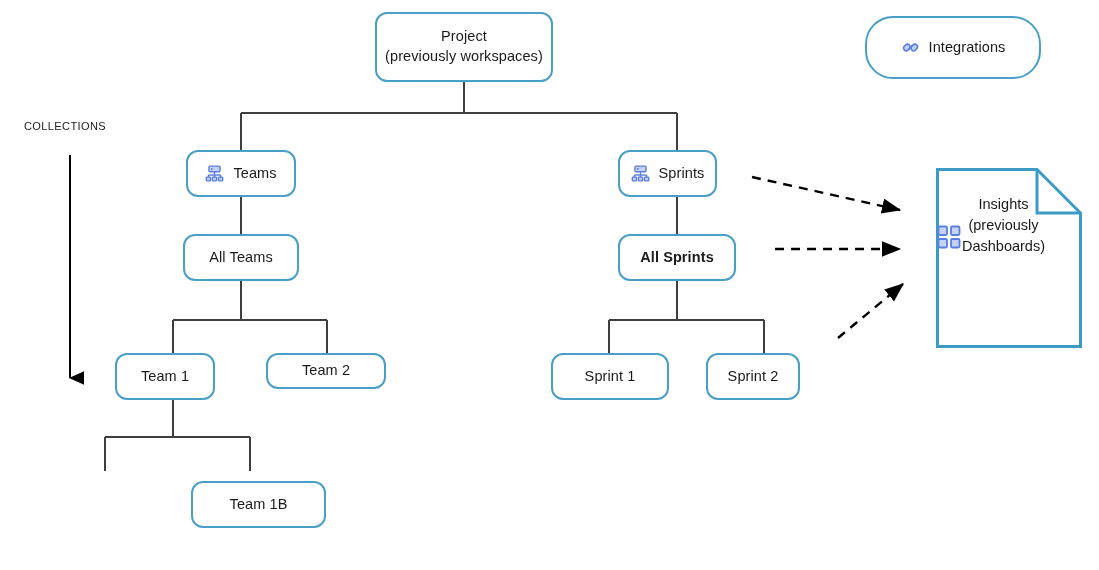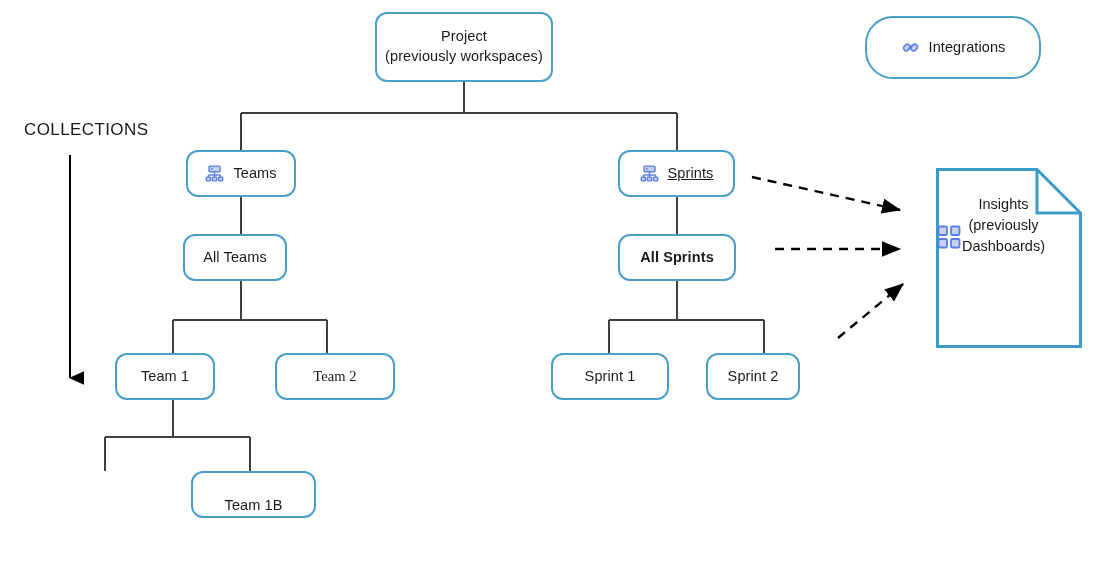--- a/index.html
+++ b/index.html
@@ -44,21 +44,21 @@
     gap: 9px;
   }
   .node-label {
     white-space: pre-line;
   }
   .pill {
     border-radius: 28px;
   }
   .section-label {
     position: absolute;
-    font-size: 17px;
+    font-size: 11px;
     color: #1a1a1a;
     letter-spacing: 0.4px;
     white-space: nowrap;
   }
   .doc-node {
     position: absolute;
     display: flex;
     flex-direction: column;
     align-items: center;
     justify-content: flex-start;
@@ -181,63 +181,63 @@
           <line x1="16.4" y1="11.6" x2="16.4" y2="13.8" stroke="#5b7fe0" fill="none"></line>
           <rect x="1.4" y="13.8" width="4.4" height="4" rx="0.8"></rect>
           <rect x="7.8" y="13.8" width="4.4" height="4" rx="0.8"></rect>
           <rect x="14.2" y="13.8" width="4.4" height="4" rx="0.8"></rect>
         </g>
       </svg>
     </span>
     <span class="node-label">Teams</span>
   </div>
 
-  <div class="node with-icon" style="left:618px; top:150px; width:117px; height:47px;text-decoration:underline;">
+  <div class="node with-icon" style="left:618px; top:150px; width:99px; height:47px;">
     <span class="icon">
       <svg width="19" height="19" viewBox="0 0 20 20">
         <g stroke="#5b7fe0" stroke-width="1.5" fill="#c3d2f5">
           <rect x="4.2" y="2.2" width="11.6" height="6" rx="1.1"></rect>
           <line x1="7.2" y1="4.2" x2="7.2" y2="6.2" stroke="#5b7fe0"></line>
           <line x1="10" y1="8.2" x2="10" y2="11.6" stroke="#5b7fe0" fill="none"></line>
           <line x1="3.6" y1="11.6" x2="16.4" y2="11.6" stroke="#5b7fe0" fill="none"></line>
           <line x1="3.6" y1="11.6" x2="3.6" y2="13.8" stroke="#5b7fe0" fill="none"></line>
           <line x1="10" y1="11.6" x2="10" y2="13.8" stroke="#5b7fe0" fill="none"></line>
           <line x1="16.4" y1="11.6" x2="16.4" y2="13.8" stroke="#5b7fe0" fill="none"></line>
           <rect x="1.4" y="13.8" width="4.4" height="4" rx="0.8"></rect>
           <rect x="7.8" y="13.8" width="4.4" height="4" rx="0.8"></rect>
           <rect x="14.2" y="13.8" width="4.4" height="4" rx="0.8"></rect>
         </g>
       </svg>
     </span>
     <span class="node-label">Sprints</span>
   </div>
 
-  <div class="node" style="left:183px; top:234px; width:104px; height:47px;">
+  <div class="node" style="left:183px; top:234px; width:116px; height:47px;">
     <span class="node-label">All Teams</span>
   </div>
 
   <div class="node" style="left:618px; top:234px; width:118px; height:47px;font-weight:bold;">
     <span class="node-label">All Sprints</span>
   </div>
 
   <div class="node" style="left:115px; top:353px; width:100px; height:47px;">
     <span class="node-label">Team 1</span>
   </div>
-  <div class="node" style="left:275px; top:353px; width:120px; height:47px;font-family:Liberation Serif, serif;">
+  <div class="node" style="left:266px; top:353px; width:120px; height:36px;">
     <span class="node-label">Team 2</span>
   </div>
 
   <div class="node" style="left:551px; top:353px; width:118px; height:47px;">
     <span class="node-label">Sprint 1</span>
   </div>
   <div class="node" style="left:706px; top:353px; width:94px; height:47px;">
     <span class="node-label">Sprint 2</span>
   </div>
 
-  <div class="node" style="left:191px; top:471px; width:125px; height:47px;align-items:flex-end;">
+  <div class="node" style="left:191px; top:481px; width:135px; height:47px;">
     <span class="node-label">Team 1B</span>
   </div>
 
   <div class="doc-node" style="left:936px; top:168px; width:146px; height:180px;">
     <svg width="146" height="180" viewBox="0 0 146 180" style="position:absolute; left:0; top:0; z-index:1;">
       <path d="M1.5,1.5 L101,1.5 L144.5,45 L144.5,178.5 L1.5,178.5 Z" fill="#ffffff" stroke="#3c9bc6" stroke-width="3" stroke-linejoin="miter"></path>
       <path d="M101,1.5 L101,45 L144.5,45" fill="none" stroke="#3c9bc6" stroke-width="3"></path>
     </svg>
     <div class="doc-inner">
       <span class="icon doc-icon-wrap">

